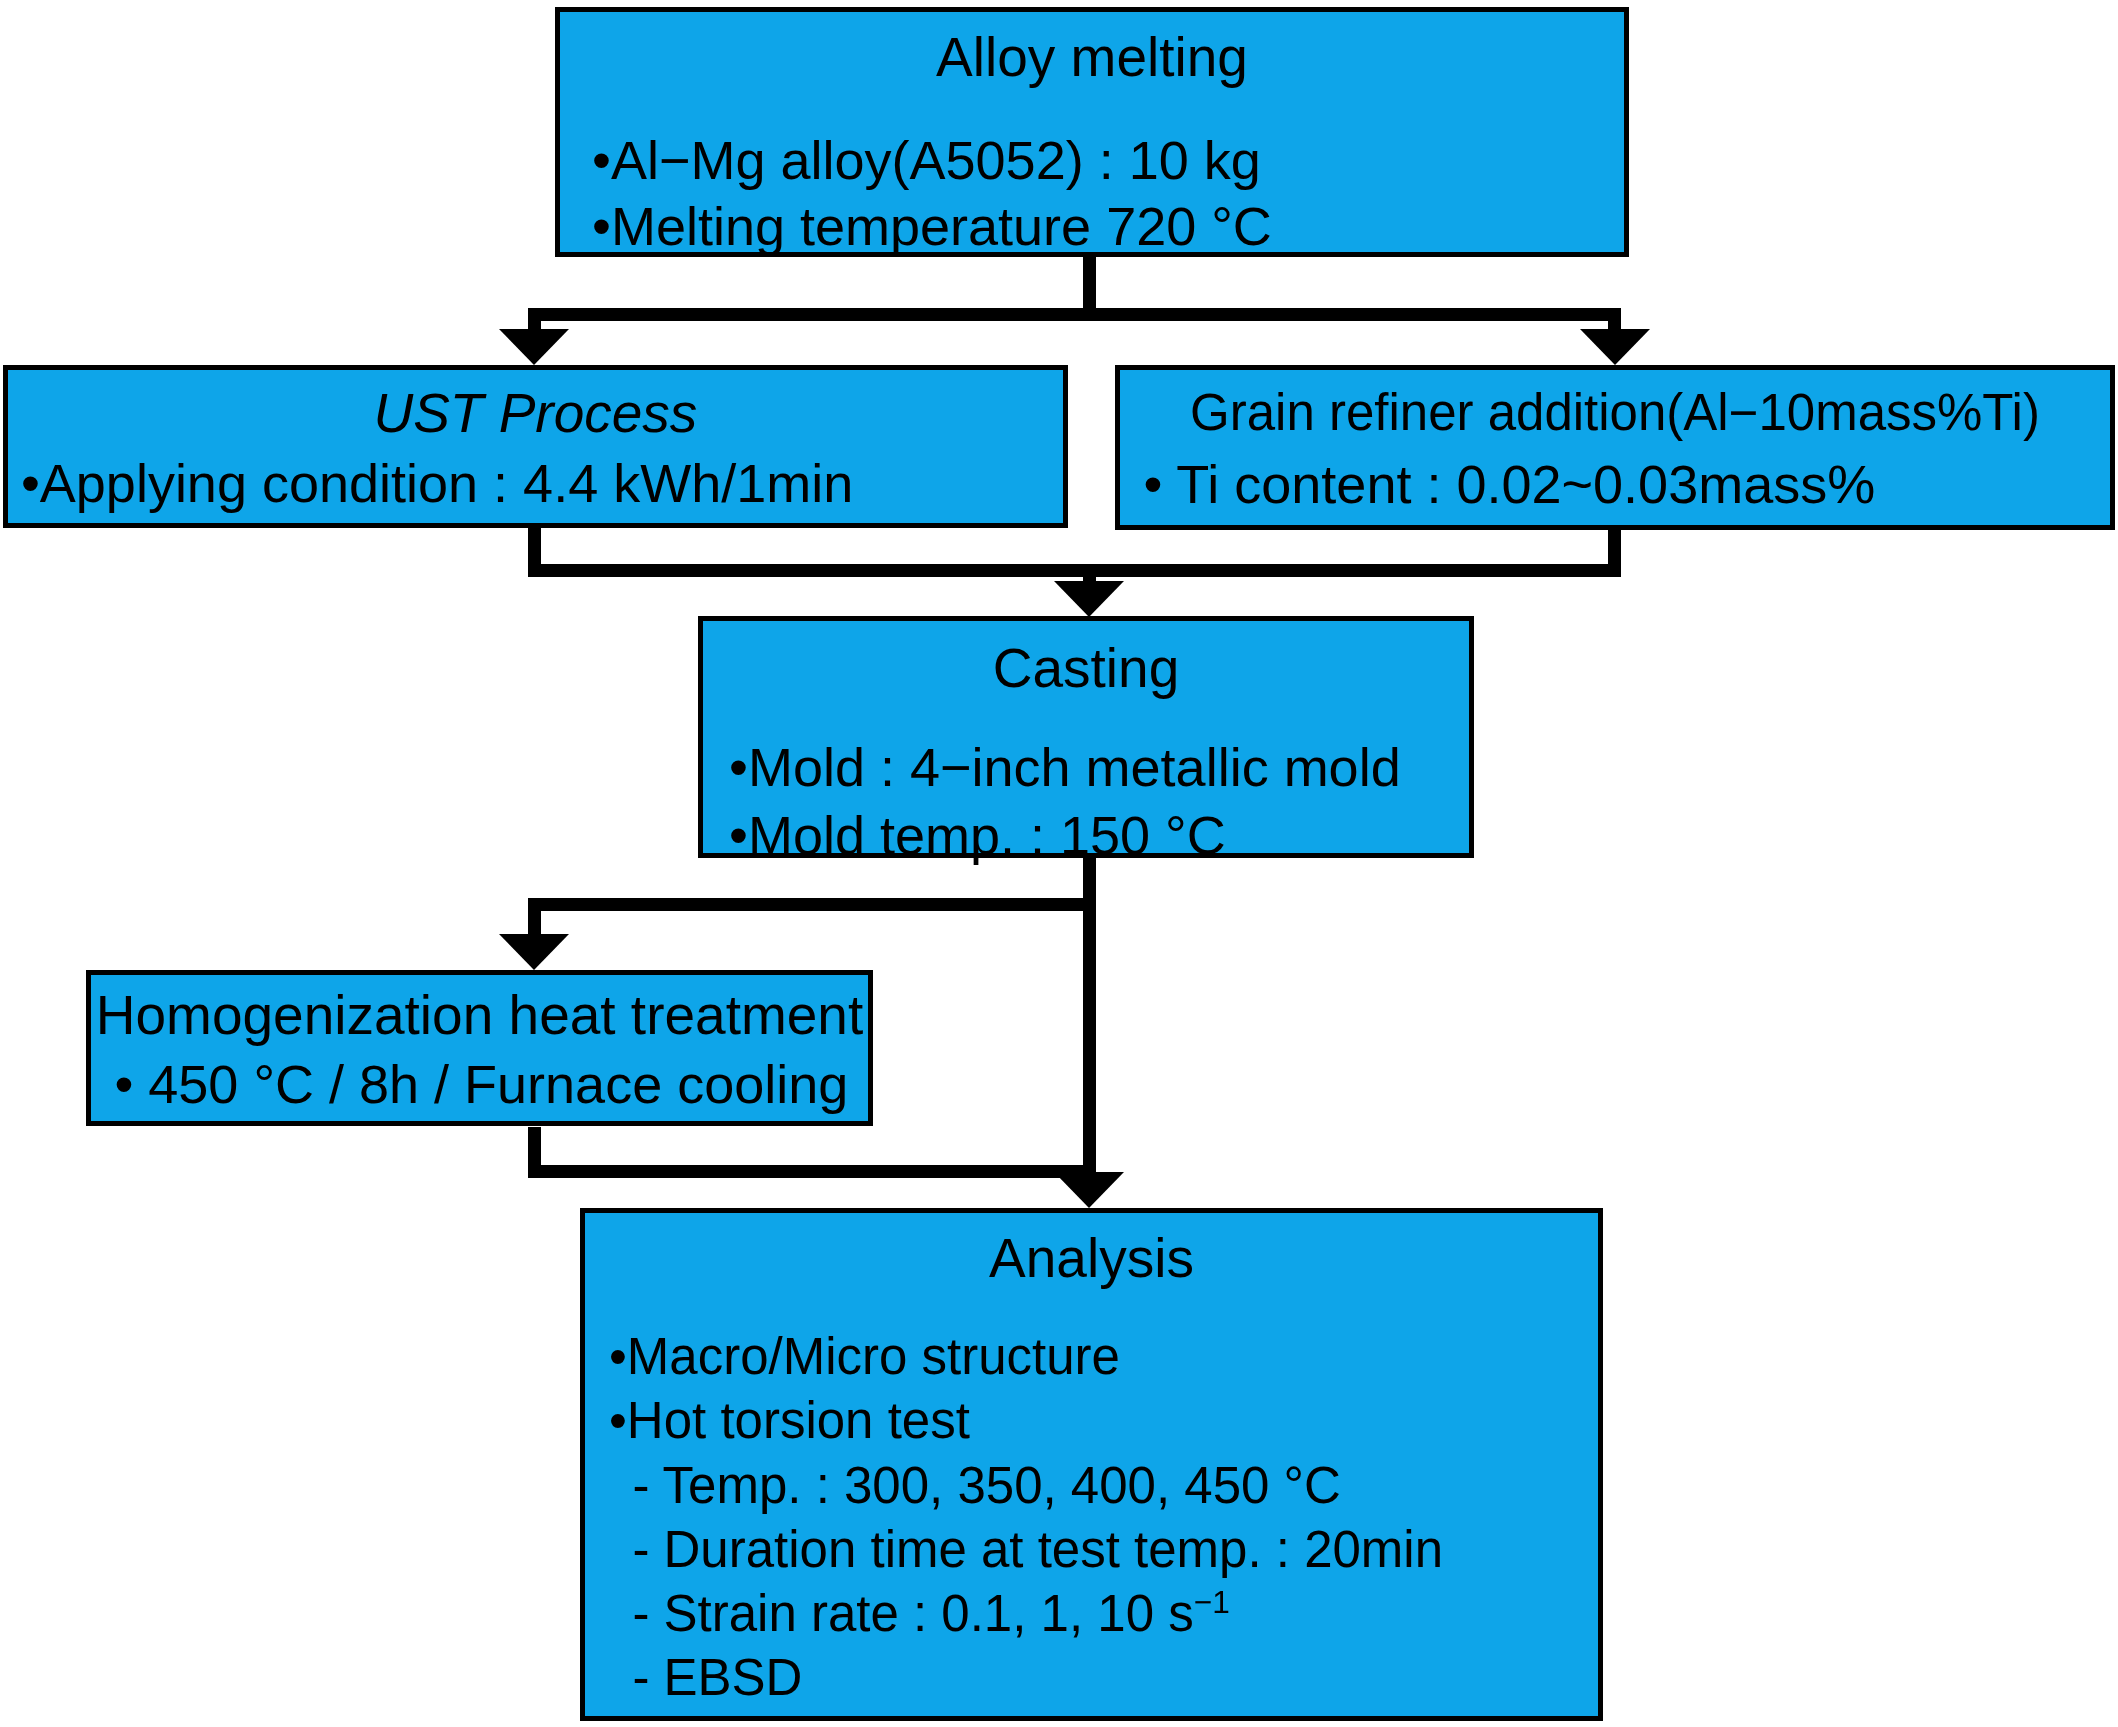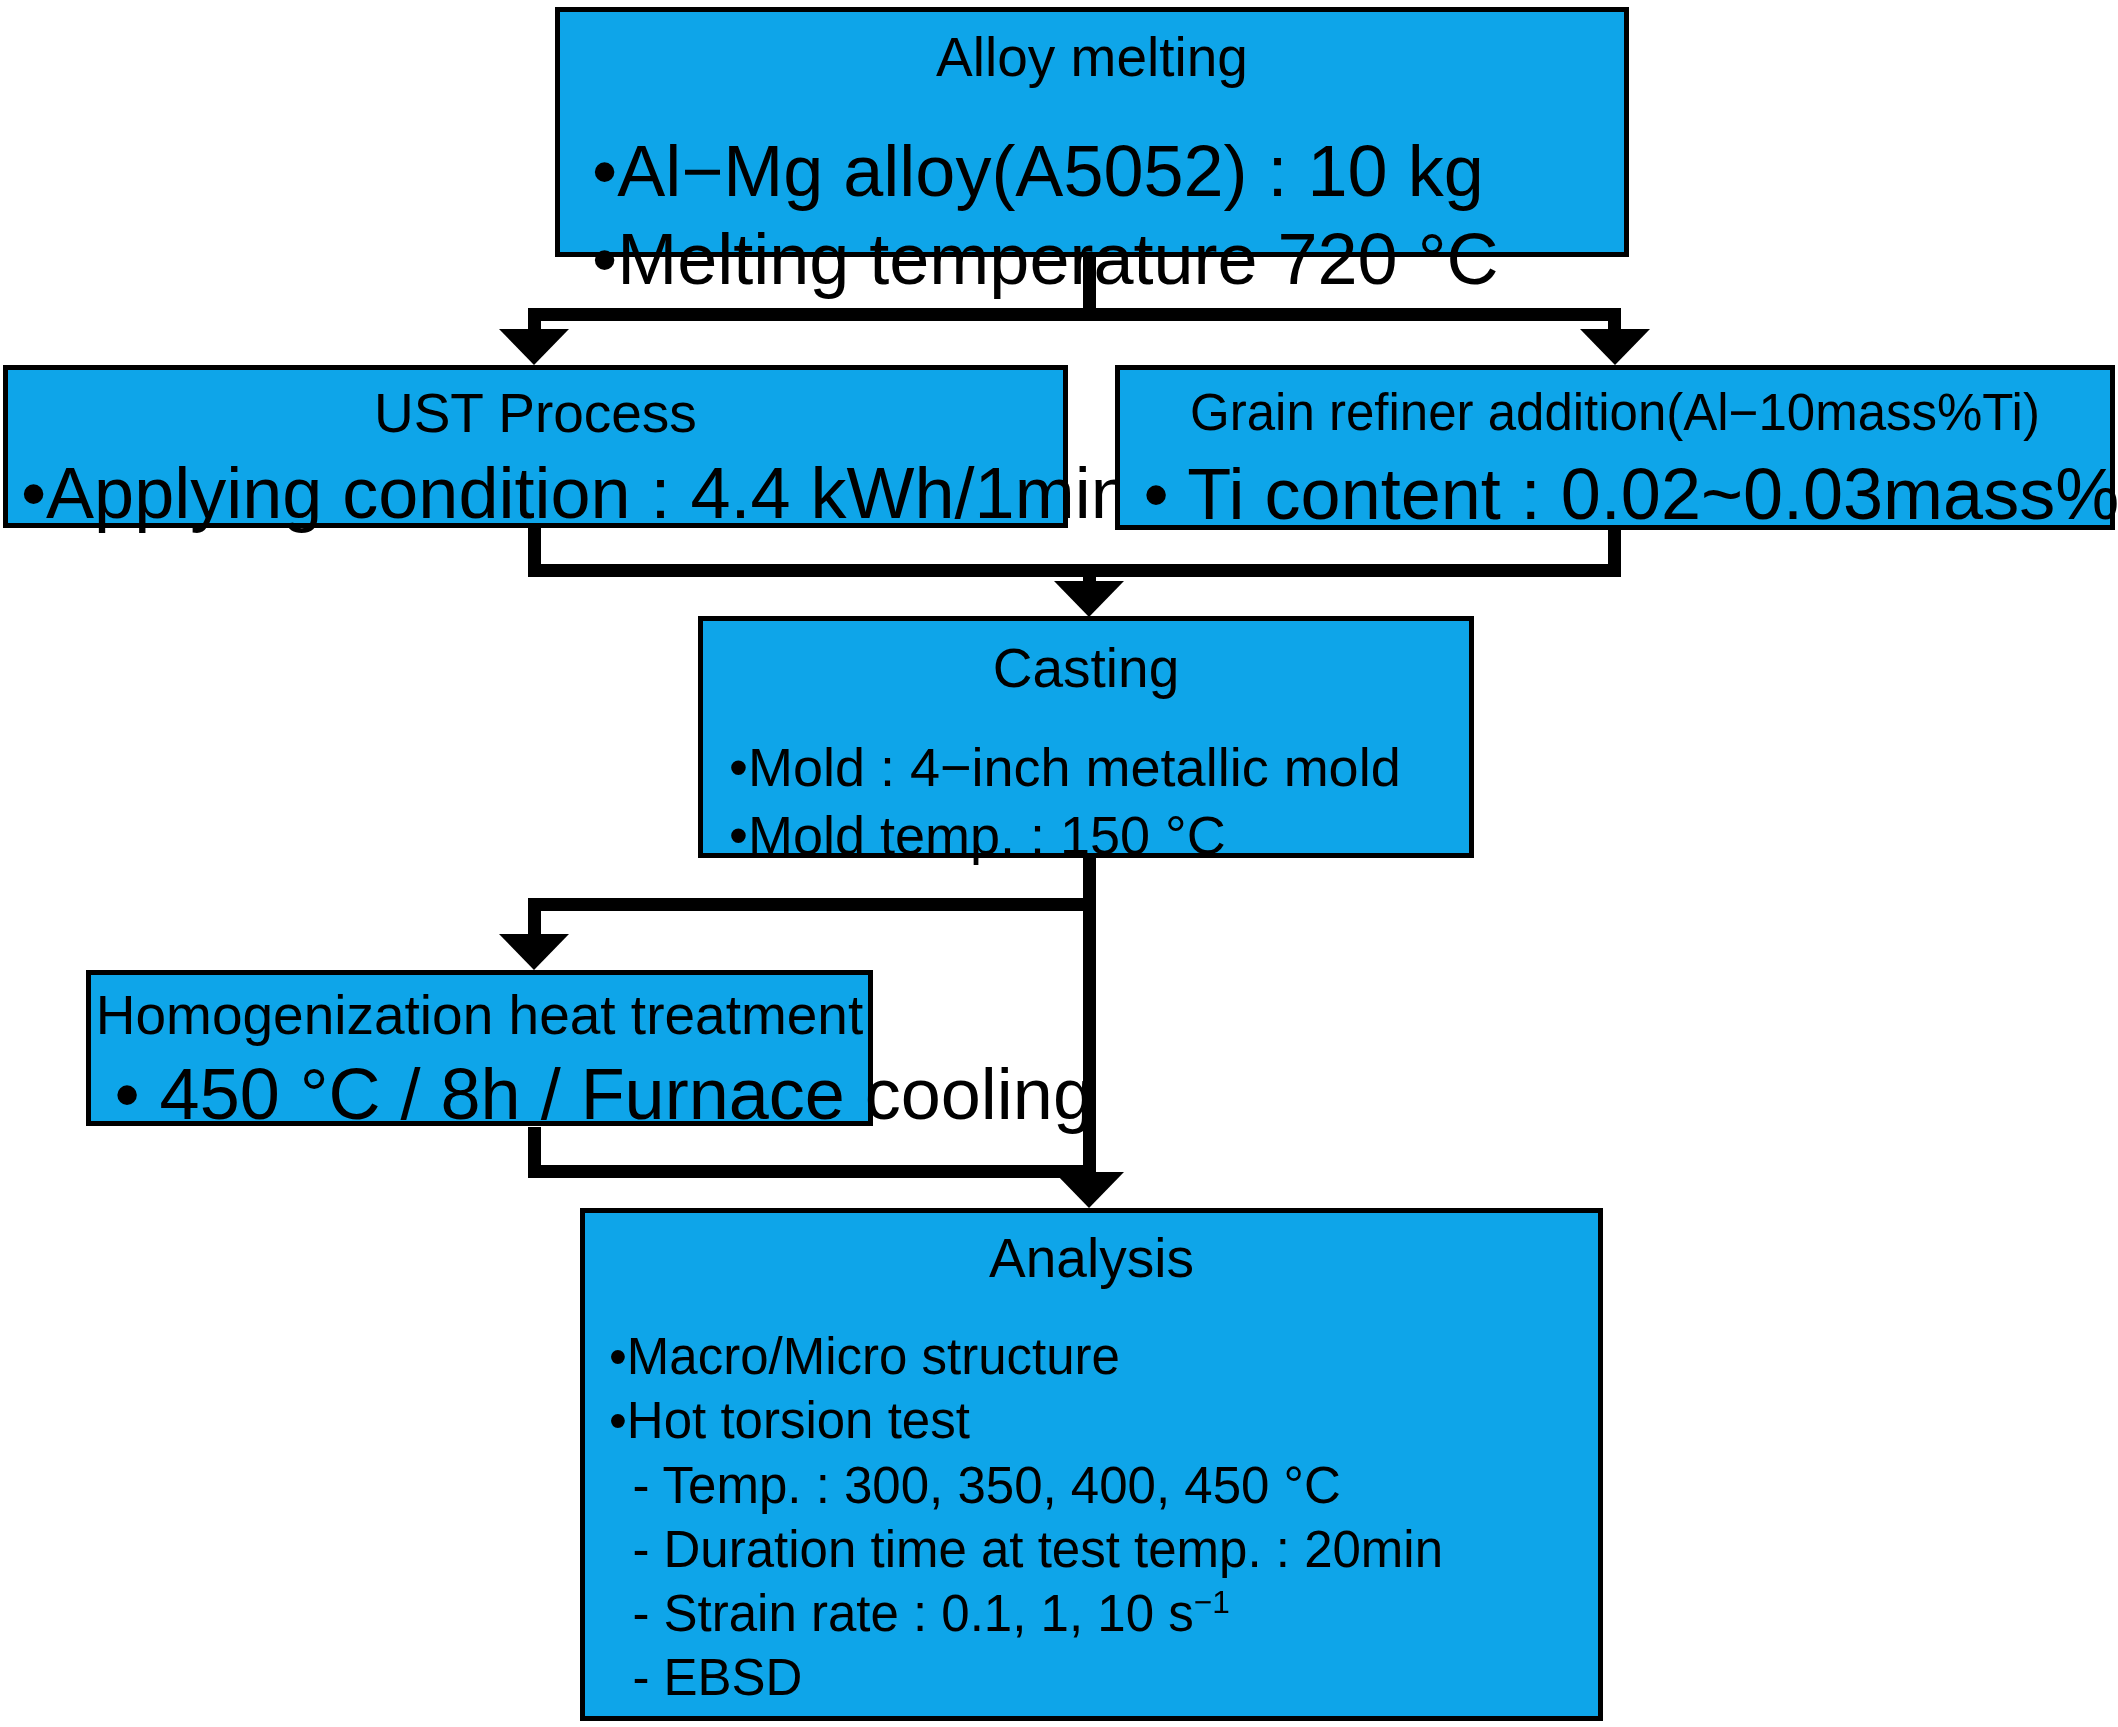--- a/index.html
+++ b/index.html
@@ -17,39 +17,39 @@
     background: #0ea5e9;
     border: 5.8px solid #000000;
     box-sizing: border-box;
   }
   .title {
     text-align: center;
     font-size: 55px;
     white-space: nowrap;
   }
   .line {
-    font-size: 72px;
+    font-size: 54px;
     white-space: nowrap;
   }
   .conn { position: absolute; background: #000000; }
   .arrow-down {
     position: absolute;
     width: 0; height: 0;
     border-left: 35px solid transparent;
     border-right: 35px solid transparent;
     border-top: 36px solid #000000;
   }
 
   
   #box-alloy   { left: 555px;  top: 7px;   width: 1074px; height: 250px; }
   #box-alloy   .title { margin-top: 13px; }
   #box-alloy   .body  { margin-top: 39px; padding-left: 32px; line-height: 1.22; }
 
   #box-ust     { left: 2.9px;    top: 365px;  width: 1065px; height: 163px; }
-  #box-ust     .title { margin-top: 10.5px; }
+  #box-ust     .title { margin-top: 10.5px; font-style: italic; }
   #box-ust     .body  { margin-top: 7px; padding-left: 13px; }
 
   #box-grain   { left: 1115px; top: 365px;  width: 1000px; height: 165px; }
   #box-grain   .title { margin-top: 13px; font-size: 51px; }
   #box-grain   .body  { margin-top: 10.5px; padding-left: 23.4px; }
 
   #box-casting { left: 698px; top: 616px; width: 776px; height: 242px; }
   #box-casting .title { margin-top: 15px; }
   #box-casting .body  { margin-top: 34px; padding-left: 26px; line-height: 1.25; }
   #box-casting .line  { font-size: 54px; }

